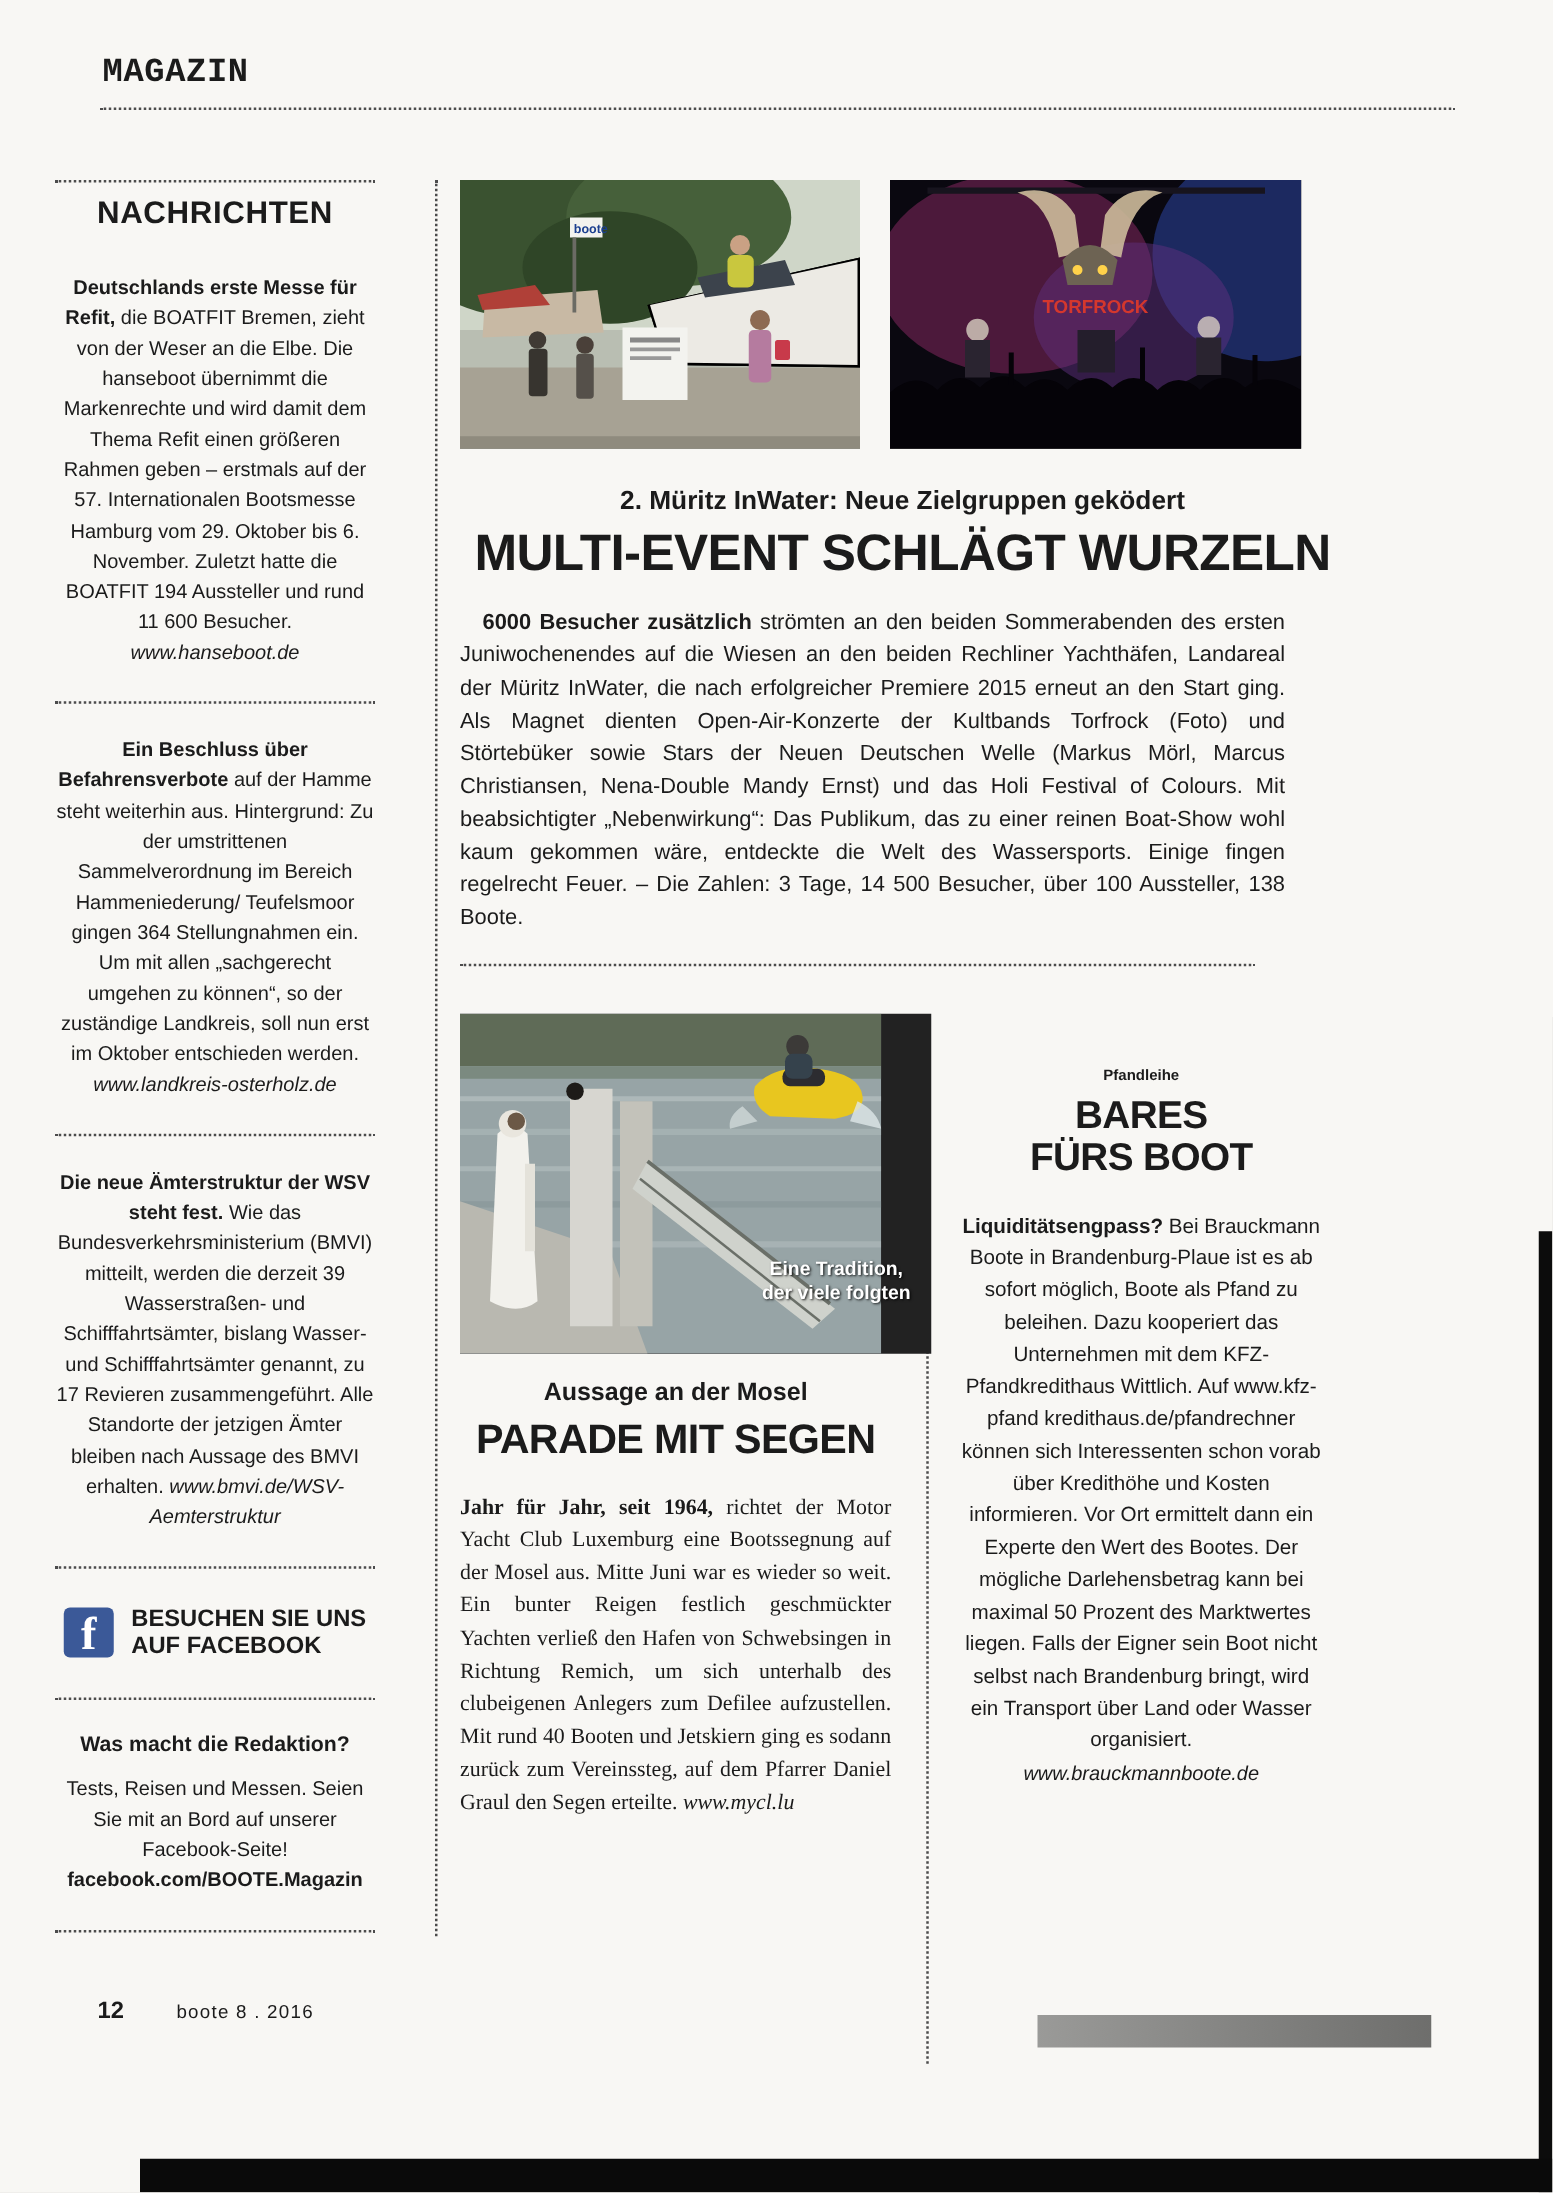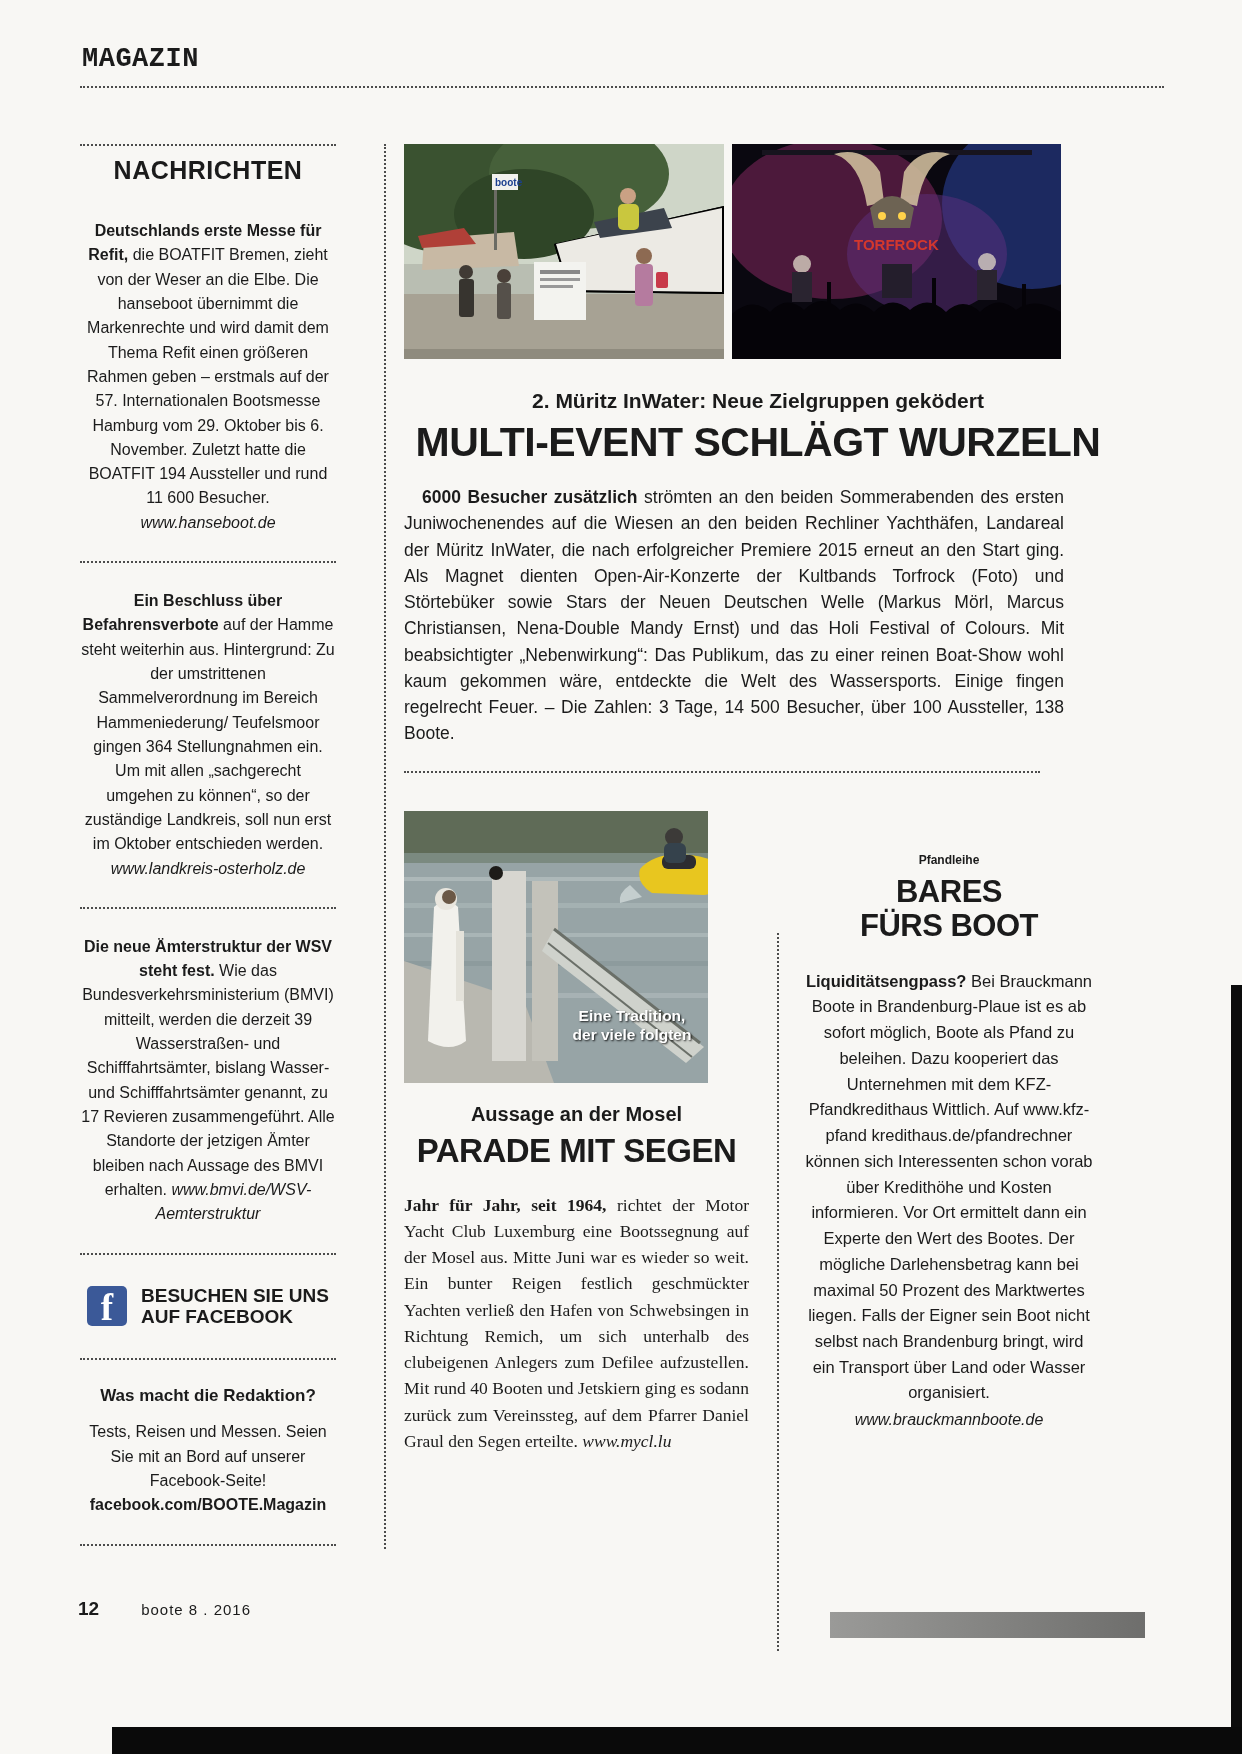--- a/index.html
+++ b/index.html
@@ -6,39 +6,39 @@
   .page{
     position:relative;width:1242px;height:1754px;margin:0 auto;
     background:#f8f7f4;overflow:hidden;color:#1b1b1b;
     font-family:"Liberation Sans","DejaVu Sans",sans-serif;
   }
   
   .hdr{padding:44px 0 0 82px;font-size:27px;font-weight:800;letter-spacing:.5px;font-family:Liberation Mono, monospace;}
   .hdr-rule{margin:12px 78px 0 80px;border-top:2px dotted #4c4c4c;}
   
   .content{display:flex;align-items:flex-start;margin-top:56px;}
-  .rail{width:256px;margin-left:80px;text-align:center;}
+  .rail{width:256px;margin-left:44px;text-align:center;}
   .rail .toprule{border-top:2px dotted #4c4c4c;margin-bottom:10px;}
   .rail h2{margin:2px 0 34px 0;font-size:25px;font-weight:800;letter-spacing:.5px;}
   .rail p{margin:0;font-size:16px;line-height:1.52;}
   .rail .lead{font-weight:700;}
   .news-link{font-style:italic;font-size:16px;}
   .dotted-sep{border-top:2px dotted #4c4c4c;margin:26px 0 26px 0;}
   .fb-row{display:flex;align-items:center;justify-content:center;gap:14px;padding:4px 0;}
   .fb-icon{width:40px;height:40px;background:#3b5998;border-radius:5px;color:#fff;
     font-family:"Liberation Serif",serif;font-size:37px;font-weight:700;line-height:44px;
     text-align:center;flex:0 0 auto;}
   .fb-text{font-size:19px;font-weight:800;text-align:left;line-height:1.15;}
   .redak-title{font-size:17px;font-weight:800;margin:6px 0 14px 0;}
   .redak-body{font-size:16px;line-height:1.5;margin:0;}
   .fb-url{font-size:17px;font-weight:800;margin:16px 0 0 0;}
   .vdiv{border-left:2px dotted #4c4c4c;height:1405px;margin-left:48px;flex:0 0 auto;}
   
   .main{width:708px;margin-left:18px;}
-  .photo-row{display:flex;gap:8px;}
+  .photo-row{display:flex;gap:24px;}
   .photo{position:relative;margin:0;overflow:hidden;background:#222;}
   .photo svg{display:block;}
   .kicker{margin:30px 0 6px 0;text-align:center;font-size:21px;font-weight:700;}
   .headline{margin:2px 0 0 0;text-align:center;font-size:41px;font-weight:900;letter-spacing:-.5px;}
   .main-body{width:660px;margin:18px 0 0 0;font-size:17.5px;line-height:1.5;
     text-align:justify;text-indent:18px;}
   .main-body .lead{font-weight:800;}
   .hrule{width:636px;border-top:2px dotted #4c4c4c;margin-top:24px;}
   .lower{display:flex;align-items:flex-start;margin-top:38px;}
   .parade{width:345px;}
@@ -186,21 +186,21 @@
 
       <p class="kicker">2. Müritz InWater: Neue Zielgruppen geködert</p>
       <h1 class="headline">MULTI-EVENT SCHLÄGT WURZELN</h1>
       <p class="main-body"><span class="lead">6000 Besucher zusätzlich</span><span> strömten an den beiden Sommerabenden des ersten Juniwochenendes auf die Wiesen an den beiden Rechliner Yachthäfen, Landareal der Müritz InWater, die nach erfolgreicher Premiere 2015 erneut an den Start ging. Als Magnet dienten Open-Air-Konzerte der Kultbands Torfrock (Foto) und Störtebüker sowie Stars der Neuen Deutschen Welle (Markus Mörl, Marcus Christiansen, Nena-Double Mandy Ernst) und das Holi Festival of Colours. Mit beabsichtigter „Nebenwirkung“: Das Publikum, das zu einer reinen Boat-Show wohl kaum gekommen wäre, entdeckte die Welt des Wassersports. Einige fingen regelrecht Feuer. – Die Zahlen: 3 Tage, 14 500 Besucher, über 100 Aussteller, 138 Boote.</span></p>
 
       <div class="hrule"></div>
 
       <div class="lower">
 
         <section class="parade">
-          <figure class="photo" style="width:304px;height:272px;">
+          <figure class="photo" style="width:377px;height:272px;">
             <svg width="337" height="272" viewBox="0 0 337 272" xmlns="http://www.w3.org/2000/svg">
               <rect width="337" height="272" fill="#97a4a6"></rect>
               <rect width="337" height="42" fill="#5f6b57"></rect>
               <rect y="42" width="337" height="10" fill="#7b8a80"></rect>
               <rect y="66" width="337" height="4" fill="#b6c1c2" opacity="0.7"></rect>
               <rect y="92" width="337" height="5" fill="#aab7b8" opacity="0.7"></rect>
               <rect y="122" width="337" height="4" fill="#b6c1c2" opacity="0.6"></rect>
               <rect y="150" width="337" height="5" fill="#8b989b" opacity="0.8"></rect>
               <rect y="182" width="337" height="5" fill="#b2bdbe" opacity="0.6"></rect>
               <polygon points="0,150 120,190 150,272 0,272" fill="#b9b8b0"></polygon>

